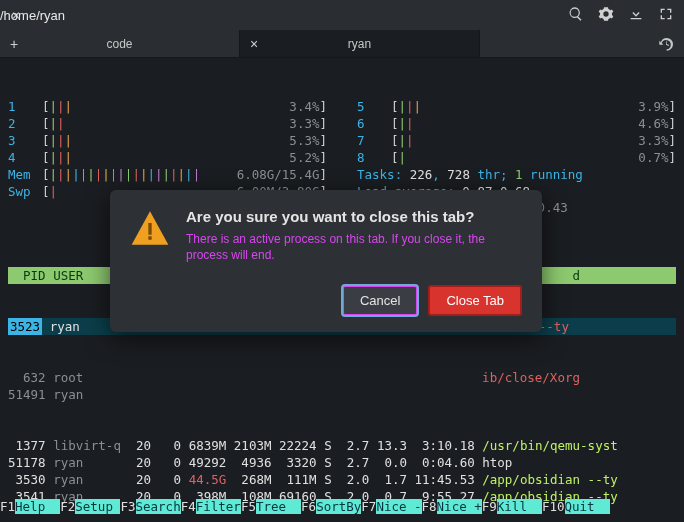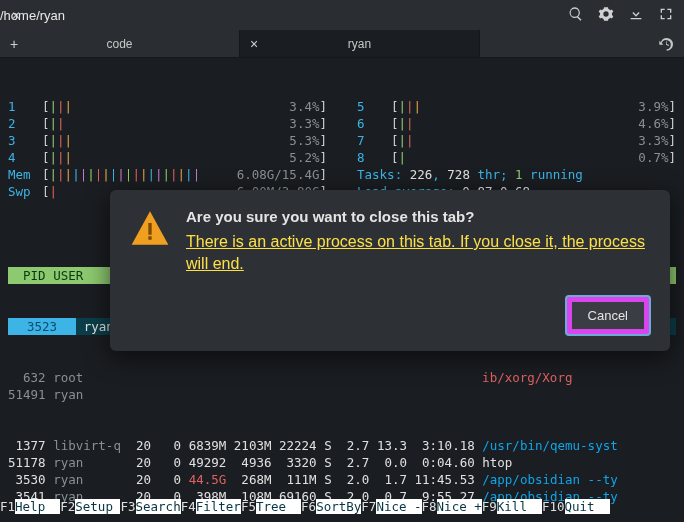--- a/index.html
+++ b/index.html
@@ -66,49 +66,49 @@
 .o { color: #e5a34c; } 
 .b { color: #3cb4e6; } 
 .m { color: #c07bcc; } 
 .gy { color: #8a8f96; margin-top: 16px; } 
 .w { color: #e0e0e0; }
 .row { display: flex; }
 .header-row {
   background: #8dc96f; color: #0a3a10; font-weight: 400;
 }
 .sel-row { color: #e0e0e0; }
-.sel-row .pidcell { background: #3cb4e6; color: #0c4a6e; padding: 0 19px; text-align: right; }
+.sel-row .pidcell { background: #3cb4e6; color: #000000; padding: 0 2px; text-align: right; }
 .sel-row .rest { background: #0b3e4a; padding-right: 6px; flex: 1; }
 .cmd-ob { color: #e06060; }
-.cmd-app { color: #0ea5e9; }
+.cmd-app { color: #bef264; }
 .fnbar {
   position: absolute; bottom: 8px; left: 0; right: 0;
   display: flex; font-size: 12.5px; white-space: pre;
 }
 .fnbar .fk { color: #e0e0e0; }
-.fnbar .fl { background: #ffffff; color: #073642; padding: 0 0; }
+.fnbar .fl { background: #5eead4; color: #073642; padding: 0 0; }
 
 .dialog {
   position: absolute;
-  top: 190px; left: 110px; width: 560px;
+  top: 190px; left: 110px; width: 432px;
   background: #2d3136;
   border-radius: 6px;
   box-shadow: 0 6px 24px rgba(0,0,0,0.6);
   padding: 18px 20px 16px 20px;
   font-family: sans-serif;
   color: #e4e4e4;
 }
 .dialog-body { display: flex; gap: 16px; }
 .dialog-icon svg { width: 40px; height: 40px; }
 .dialog-title { font-size: 15px; font-weight: 600; margin-bottom: 6px; }
-.dialog-msg { font-size: 16px; color: #fde047; line-height: 1.35; text-decoration: underline; }
+.dialog-msg { font-size: 12px; color: #d946ef; line-height: 1.35; }
 .dialog-actions { display: flex; justify-content: flex-end; gap: 10px; margin-top: 22px; }
 .dlg-btn {
   font-size: 13px; padding: 6px 16px; border-radius: 3px; cursor: pointer;
-  border: 6px solid #d946ef; background: #3a3e44; color: #e4e4e4;
+  border: 2px solid #d946ef; background: #3a3e44; color: #e4e4e4;
 }
 .dlg-btn.default { outline: 2px solid #6fa9d6; outline-offset: -1px; }
 .dlg-btn.destructive { background: #d9332e; color: #fff; border-color: #a01f1b; }
 </style>
 </head>
 <body>
 
 <div class="titlebar">
   <span class="titlebar-close">×</span>
   <div class="title">/home/ryan</div>
@@ -147,35 +147,36 @@
 <div class="term">
   <div class="meters">
     <div class="metcol" id="metL"><div class="mrow"><span class="mlabel">1  </span><span class="bracket">[</span><span class="bar"><span class="g">|</span><span class="r">|</span><span class="o">|</span></span><span class="mval">3.4%</span><span class="bracket">]</span></div><div class="mrow"><span class="mlabel">2  </span><span class="bracket">[</span><span class="bar"><span class="g">|</span><span class="r">|</span></span><span class="mval">3.3%</span><span class="bracket">]</span></div><div class="mrow"><span class="mlabel">3  </span><span class="bracket">[</span><span class="bar"><span class="g">|</span><span class="r">|</span><span class="o">|</span></span><span class="mval">5.3%</span><span class="bracket">]</span></div><div class="mrow"><span class="mlabel">4  </span><span class="bracket">[</span><span class="bar"><span class="g">|</span><span class="r">|</span><span class="o">|</span></span><span class="mval">5.2%</span><span class="bracket">]</span></div><div class="mrow"><span class="mlabel">Mem</span><span class="bracket">[</span><span class="bar"><span class="g">|</span><span class="r">|</span><span class="o">|</span><span class="b">|</span><span class="m">|</span><span class="g">|</span><span class="r">|</span><span class="o">|</span><span class="b">|</span><span class="m">|</span><span class="g">|</span><span class="r">|</span><span class="o">|</span><span class="b">|</span><span class="m">|</span><span class="g">|</span><span class="r">|</span><span class="o">|</span><span class="b">|</span><span class="m">|</span></span><span class="mval"><span class="gy">6.08G</span><span class="gy">/15.4G</span></span><span class="bracket">]</span></div><div class="mrow"><span class="mlabel">Swp</span><span class="bracket">[</span><span class="bar"><span class="r">|</span></span><span class="mval"><span class="gy">6.00M/3.80G</span></span><span class="bracket">]</span></div></div>
     <div class="metcol" id="metR"><div class="mrow"><span class="mlabel">5  </span><span class="bracket">[</span><span class="bar"><span class="g">|</span><span class="r">|</span><span class="o">|</span></span><span class="mval">3.9%</span><span class="bracket">]</span></div><div class="mrow"><span class="mlabel">6  </span><span class="bracket">[</span><span class="bar"><span class="g">|</span><span class="r">|</span></span><span class="mval">4.6%</span><span class="bracket">]</span></div><div class="mrow"><span class="mlabel">7  </span><span class="bracket">[</span><span class="bar"><span class="g">|</span><span class="r">|</span></span><span class="mval">3.3%</span><span class="bracket">]</span></div><div class="mrow"><span class="mlabel">8  </span><span class="bracket">[</span><span class="bar"><span class="g">|</span></span><span class="mval">0.7%</span><span class="bracket">]</span></div><div class="mrow"><span class="b">Tasks: </span><span class="w">226</span><span class="b">, </span><span class="w">728</span><span class="b"> thr; </span><span class="g">1</span><span class="b"> running</span></div><div class="mrow"><span class="b">Load average: </span><span class="w">0.87 0.68</span><span class="gy"> 0.43</span></div></div>
   </div>
 
   <div class="header-row"><span id="hdr">  PID USER                                                                 d</span></div>
   <div class="sel-row row">
     <span class="pidcell">3523</span><span class="rest"><span> ryan                                                     </span><span class="cmd-ob">bsidian --ty</span></span>
   </div>
-  <div id="partial"><div><span class="gy">  632 root                                                  </span><span class="cmd-ob">   ib/xorg/Xorg</span></div><div><span class="gy">51491 ryan</span></div></div>
+  <div id="partial"><div><span class="gy">  632 root                                                  </span><span class="cmd-ob">   ib/close/Xorg</span></div><div><span class="gy">51491 ryan</span></div></div>
   <div id="fullrows"><div><span class="w"> 1377</span> <span class="gy">libvirt-q</span> <span class="w"> 20</span> <span class="w">  0</span> <span class="w">6839M</span> <span class="w">2103M</span> <span class="w">22224</span> <span class="w">S</span> <span class="w"> 2.7</span> <span class="w">13.3</span> <span class="w"> 3:10.18</span> <span class="cmd-app">/usr/bin/qemu-syst</span></div><div><span class="w">51178</span> <span class="gy">ryan     </span> <span class="w"> 20</span> <span class="w">  0</span> <span class="w">49292</span> <span class="w"> 4936</span> <span class="w"> 3320</span> <span class="w">S</span> <span class="w"> 2.7</span> <span class="w"> 0.0</span> <span class="w"> 0:04.60</span> <span class="w">htop</span></div><div><span class="w"> 3530</span> <span class="gy">ryan     </span> <span class="w"> 20</span> <span class="w">  0</span> <span class="r">44.5G</span> <span class="w"> 268M</span> <span class="w"> 111M</span> <span class="w">S</span> <span class="w"> 2.0</span> <span class="w"> 1.7</span> <span class="w">11:45.53</span> <span class="cmd-app">/app/obsidian --ty</span></div><div><span class="w"> 3541</span> <span class="gy">ryan     </span> <span class="w"> 20</span> <span class="w">  0</span> <span class="w"> 398M</span> <span class="w"> 108M</span> <span class="w">69160</span> <span class="w">S</span> <span class="w"> 2.0</span> <span class="w"> 0.7</span> <span class="w"> 9:55.27</span> <span class="cmd-app">/app/obsidian --ty</span></div></div>
 </div>
 
 <div class="dialog">
   <div class="dialog-body">
     <div class="dialog-icon">
       <svg viewBox="0 0 48 48">
           <path fill="#f0a020" d="M24 4L2 44h44L24 4z"></path>
           <path fill="#7a4a00" d="M22 18h4v14h-4zM22 34h4v4h-4z"></path>
         </svg>
     </div>
     <div>
       <div class="dialog-title">Are you sure you want to close this tab?</div>
       <div class="dialog-msg">There is an active process on this tab. If you close it, the process will end.</div>
     </div>
   </div>
   <div class="dialog-actions">
     <button class="dlg-btn default">Cancel</button>
+    <button class="dlg-btn destructive">Close Tab</button>
   </div>
 </div>
 
 <div class="fnbar" id="fnbar"><span class="fk">F1</span><span class="fl">Help  </span><span class="fk">F2</span><span class="fl">Setup </span><span class="fk">F3</span><span class="fl">Search</span><span class="fk">F4</span><span class="fl">Filter</span><span class="fk">F5</span><span class="fl">Tree  </span><span class="fk">F6</span><span class="fl">SortBy</span><span class="fk">F7</span><span class="fl">Nice -</span><span class="fk">F8</span><span class="fl">Nice +</span><span class="fk">F9</span><span class="fl">Kill  </span><span class="fk">F10</span><span class="fl">Quit  </span></div>
 
 </body></html>

